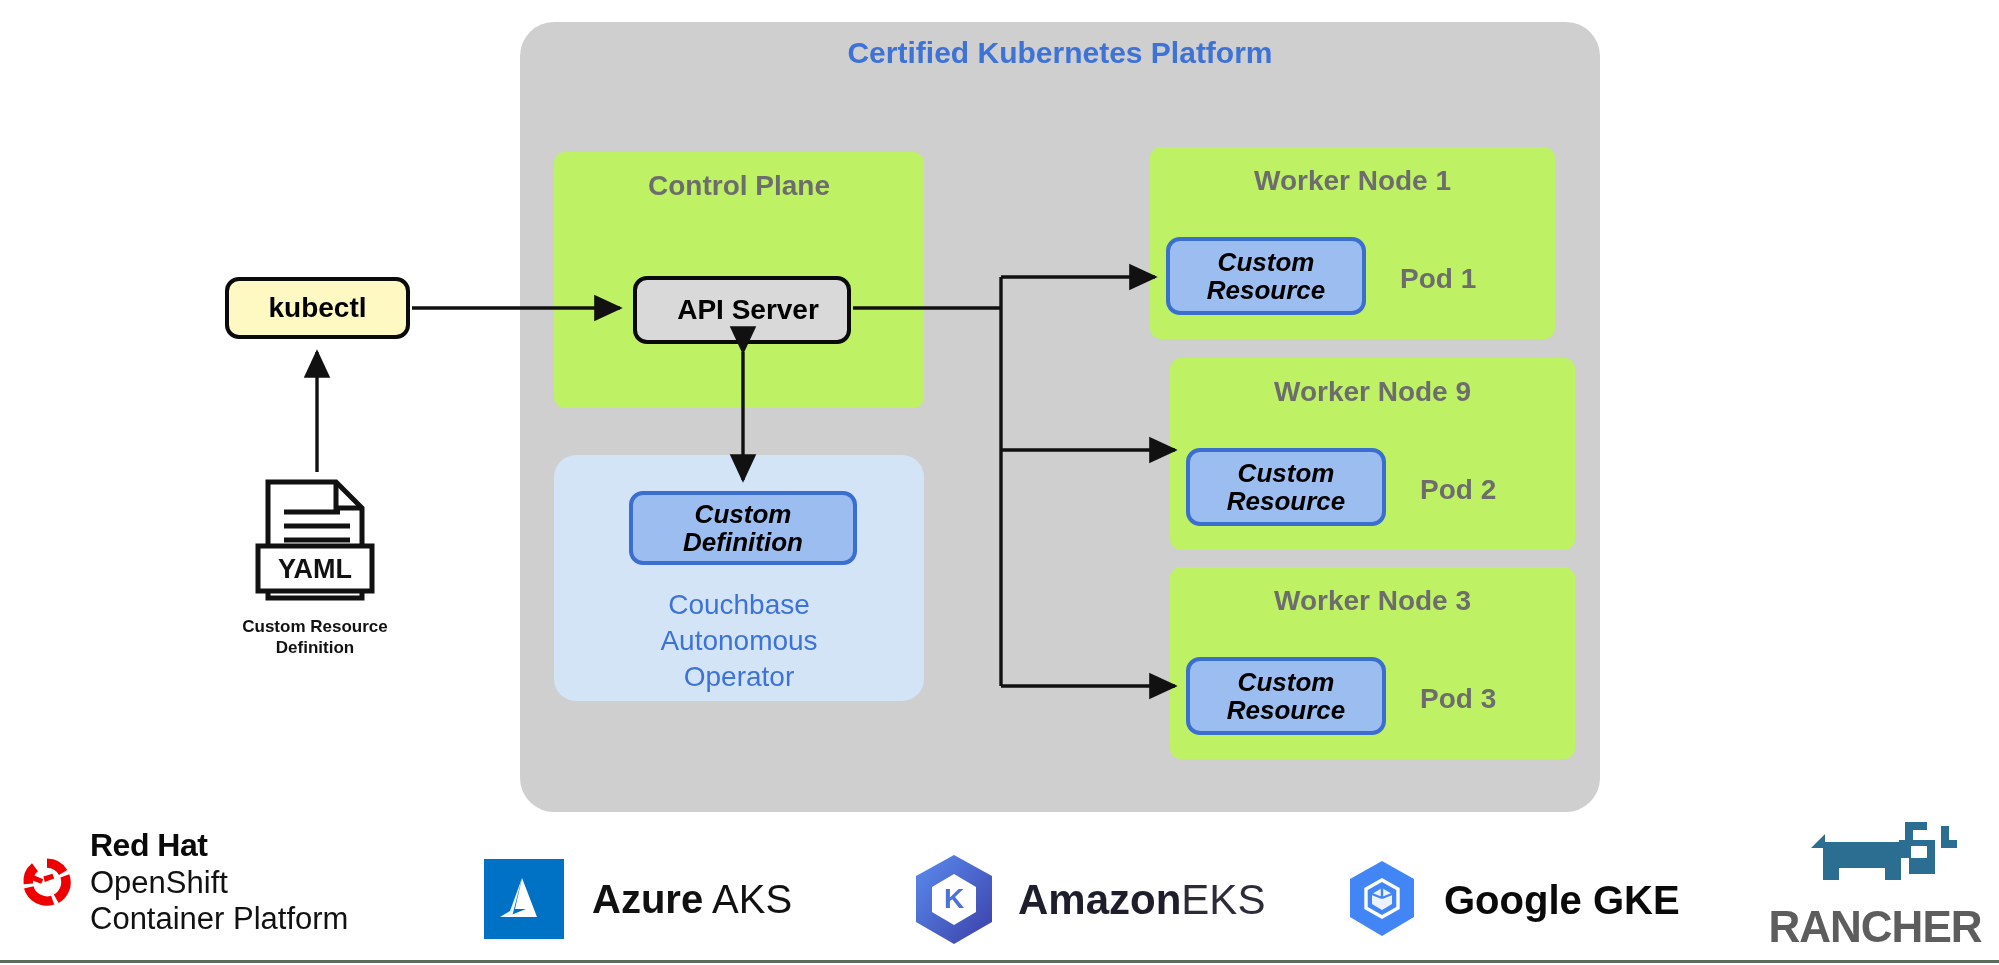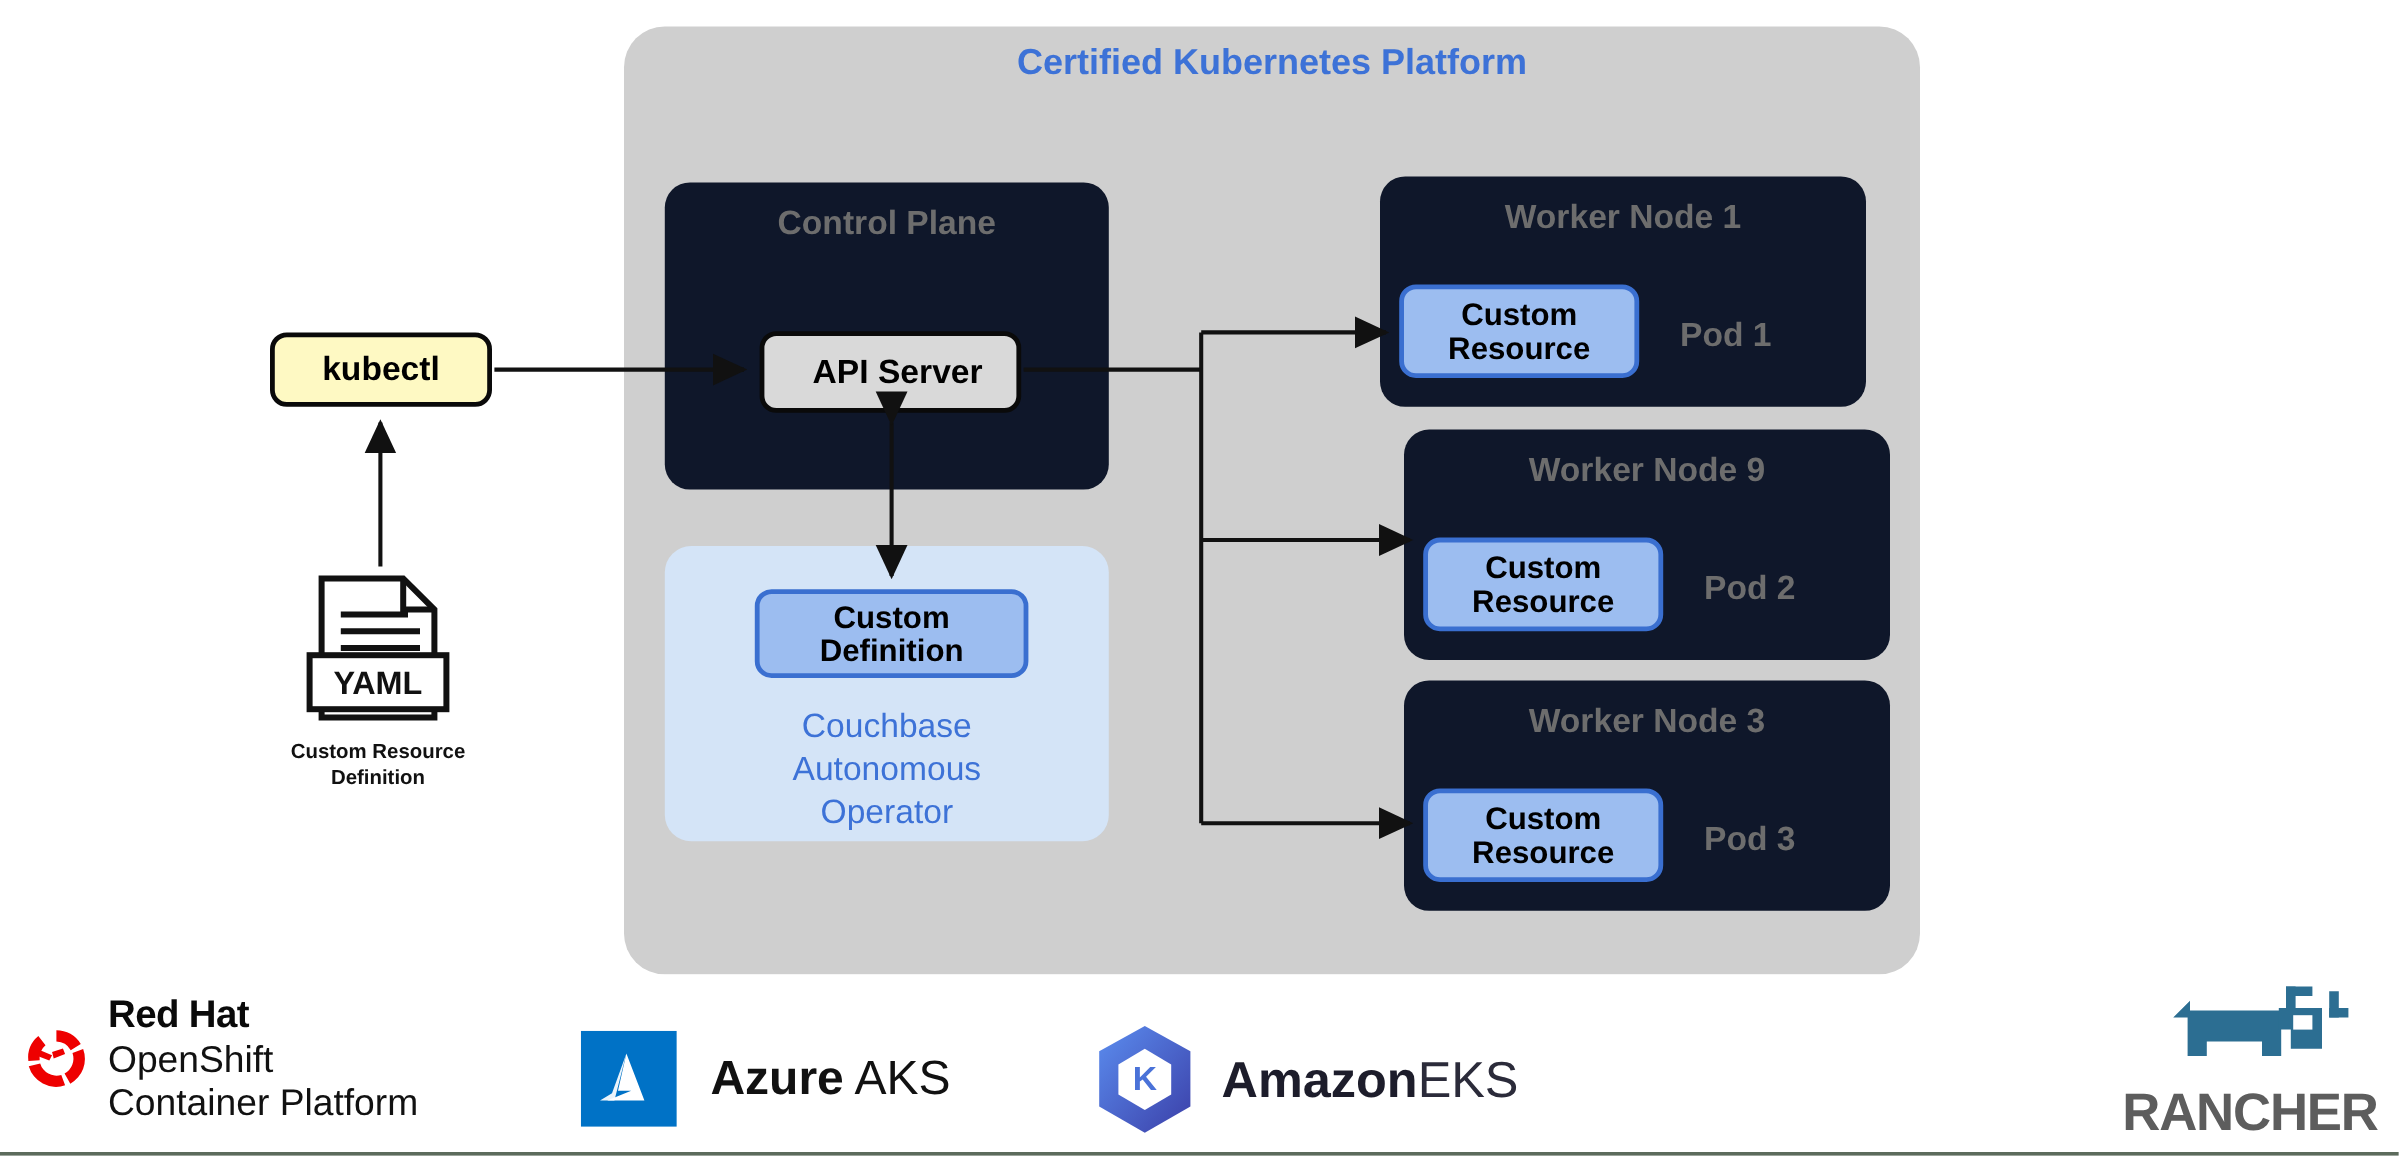--- a/index.html
+++ b/index.html
@@ -11,38 +11,38 @@
     position:absolute;left:520px;top:22px;width:1080px;height:790px;
     background:#cfcfcf;border-radius:34px;
   }
   .platform-title{
     position:absolute;left:520px;top:36px;width:1080px;text-align:center;
     font-size:30px;font-weight:bold;color:#3d72d7;letter-spacing:0px;
   }
 
   
   .node-panel{
-    position:absolute;background:#0f172a;border-radius:21px;
+    position:absolute;background:#bef264;border-radius:11px;
   }
   .operator-panel{
     position:absolute;background:#d4e4f7;border-radius:22px;
   }
   .node-title{
     position:absolute;width:100%;text-align:center;top:18px;
     font-size:28px;font-weight:bold;color:#6d6d6d;line-height:1.12;
   }
 
   
   .box{
     position:absolute;display:flex;align-items:center;justify-content:center;
     text-align:center;font-weight:bold;line-height:1.08;box-sizing:border-box;
   }
   .box-white{background:#fef9c3;border:4px solid #0a0a0a;border-radius:14px;color:#000;}
   .box-gray{background:#d9d9d9;border:4px solid #0a0a0a;border-radius:14px;color:#000;}
-  .box-blue{background:#9cbdf0;border:4px solid #3a6fd0;border-radius:14px;color:#000;}
+  .box-blue{background:#9cbdf0;border:4px solid #3a6fd0;border-radius:14px;color:#000;font-style:italic;}
 
   .pod-label{
     position:absolute;font-size:28px;font-weight:bold;color:#6d6d6d;
   }
 
   
   .crd-caption{
     position:absolute;text-align:center;font-size:17px;font-weight:bold;
     color:#111;line-height:1.22;
   }
@@ -215,20 +215,29 @@
             <stop offset="100%" stop-color="#3b3fa8"></stop>
           </linearGradient>
         </defs>
         <path d="M48 5 L86 26 L86 72 L48 94 L10 72 L10 26 Z" fill="url(#eksg)"></path>
         <path d="M48 24 L70 37 L70 62 L48 75 L26 62 L26 37 Z" fill="#ffffff"></path>
         <text x="48" y="58" font-family="Liberation Sans, sans-serif" font-size="28" font-weight="bold" fill="#4a72d8" text-anchor="middle">K</text>
       </svg>
       <div class="eks-text"><b>Amazon</b><span>EKS</span></div>
     </div>
 
+    <div class="logo" style="left:1338px;top:44px;">
+      <svg width="88" height="88" viewBox="0 0 88 88">
+        <path d="M44 5 L76 23 L76 61 L44 80 L12 61 L12 23 Z" fill="#4285f4"></path>
+        <path d="M44 24 L60 33 L60 52 L44 61 L28 52 L28 33 Z" fill="none" stroke="#ffffff" stroke-width="3.4"></path>
+        <path d="M44 32 L54 38 L54 48 L44 54 L34 48 L34 38 Z" fill="#ffffff" opacity="0.9"></path>
+        <path d="M44 32 L44 42 M44 42 L34 38 M44 42 L54 38" stroke="#4285f4" stroke-width="2.4" fill="none"></path>
+      </svg>
+      <div class="gke-text">Google GKE</div>
+    </div>
 
     <div class="rancher-wrap" style="left:1762px;top:6px;width:226px;">
       <svg width="172" height="80" viewBox="0 0 172 80">
         <g fill="#2c6e92">
 
           <path d="M22 30 L36 16 L36 24 L112 24 L112 62 L96 62 L96 50 L50 50 L50 62 L34 62 L34 30 Z"></path>
 
           <path d="M110 22 L146 22 L146 56 L120 56 L120 40 L110 40 Z"></path>
 
           <path d="M116 4 L124 4 L124 22 L116 22 Z"></path>

